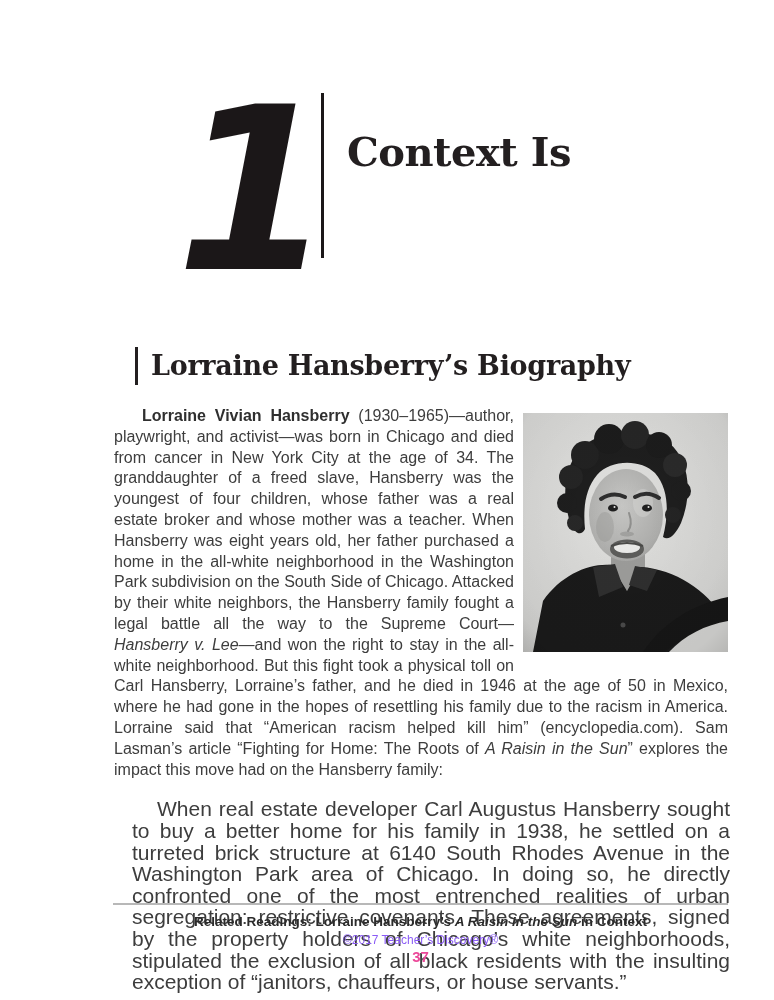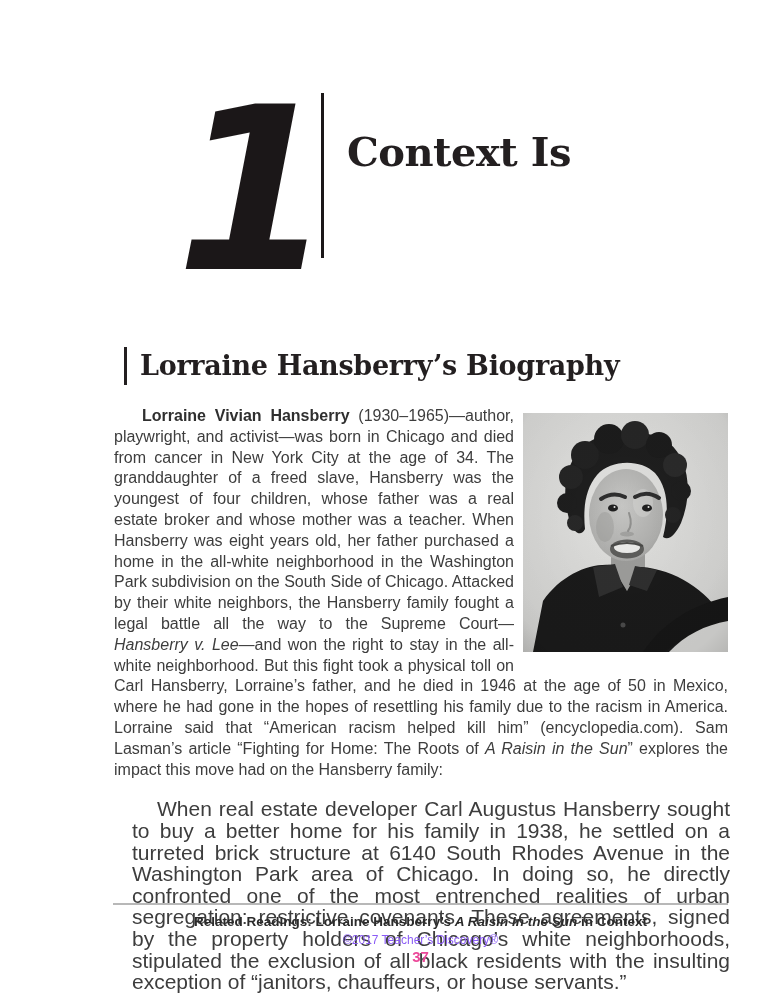--- a/index.html
+++ b/index.html
@@ -9,21 +9,21 @@
   
   .chapter-number{position:absolute;left:176px;top:78px;width:160px;height:230px;
       font-family:"DejaVu Sans",sans-serif;font-weight:bold;font-style:italic;
       font-size:226px;line-height:226px;color:#1b1718;}
   .chapter-divider{position:absolute;left:321px;top:93px;width:3px;height:165px;background:#1b1718;}
   .chapter-title{position:absolute;left:347px;top:132px;margin:0;
       font-family:"DejaVu Serif",serif;font-weight:bold;font-size:40px;line-height:40px;
       letter-spacing:-0.5px;color:#231f20;text-align:center;}
 
   
-  .section-heading-wrap{position:absolute;left:124px;top:347px;display:flex;align-items:center;}
+  .section-heading-wrap{position:absolute;left:135px;top:347px;display:flex;align-items:center;}
   .section-bar{width:3px;height:38px;background:#231f20;margin-right:13px;}
   .section-heading{margin:0;font-family:"DejaVu Serif",serif;font-weight:bold;
       font-size:27px;line-height:30px;letter-spacing:-0.3px;color:#231f20;}
 
   
   .content{position:absolute;left:112px;top:404px;width:618px;}
   .intro{margin:2px;font-size:16px;line-height:20.8px;text-align:justify;text-indent:28px;color:#3d3d3d;}
   .intro b{color:#2f2f2f;}
   .photo-frame{float:right;width:205px;height:239px;margin:7px 0 10px 9px;}
   .photo-frame svg{display:block;width:205px;height:239px;}

